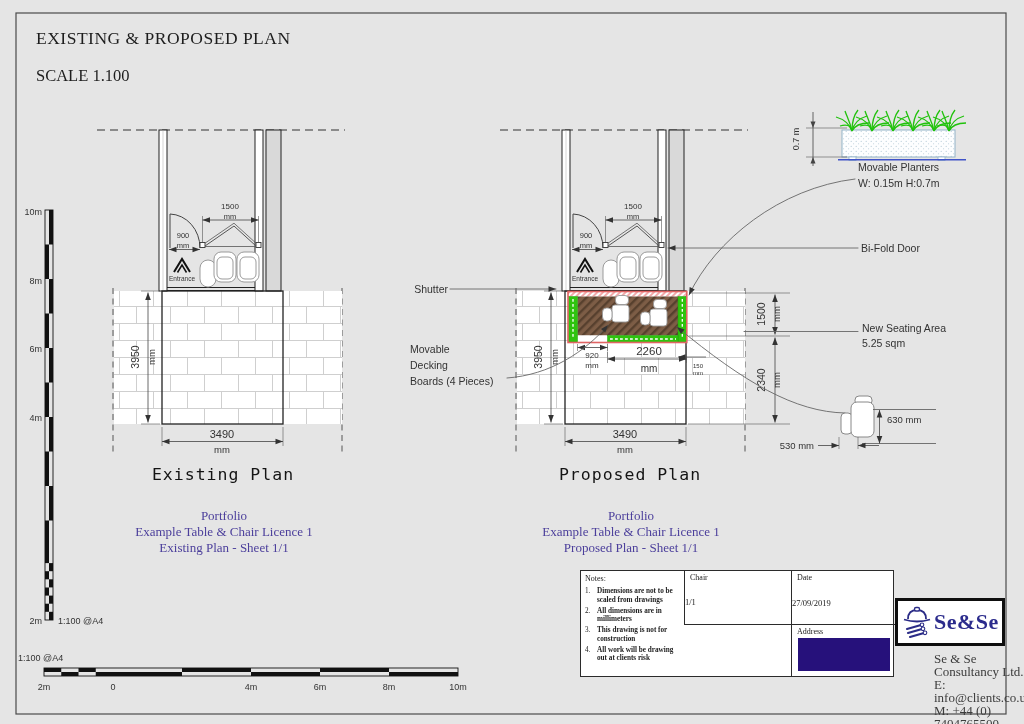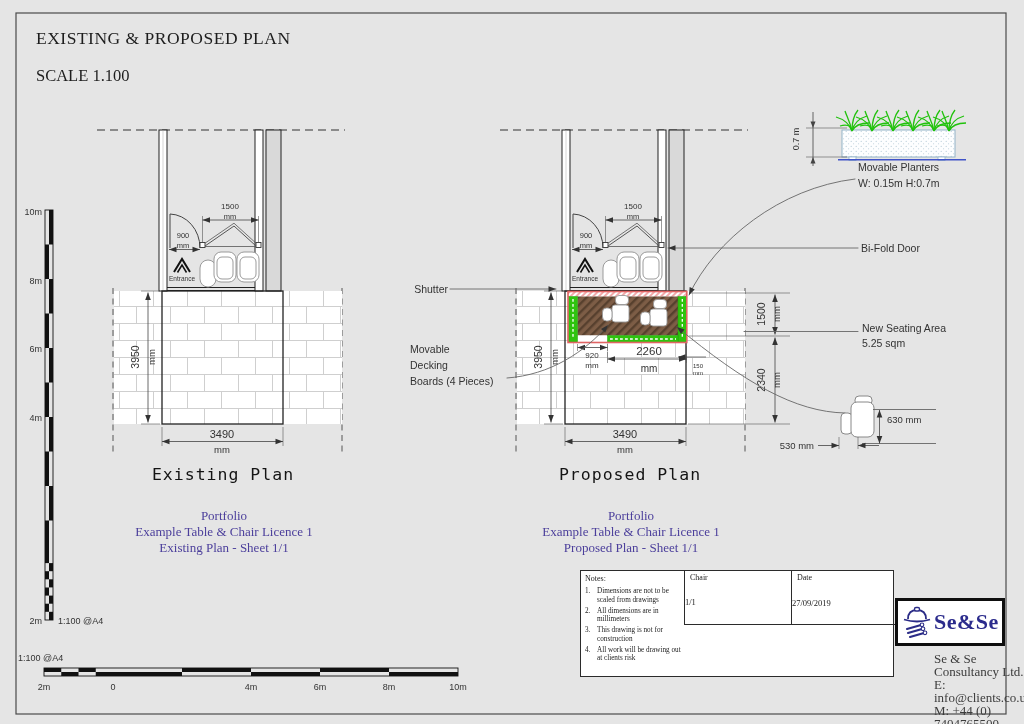--- a/index.html
+++ b/index.html
@@ -16,21 +16,21 @@
   .cell-notes{left:0;top:0;width:103px;height:105px;padding:3px 3px 0 4px;}
   .cell-sheet{left:103px;top:0;width:107px;height:54px;border-left:1px solid #2b2b2b;border-bottom:1px solid #2b2b2b;}
   .cell-date{left:210px;top:0;width:104px;height:54px;border-left:1px solid #2b2b2b;border-bottom:1px solid #2b2b2b;padding-left:18px;}
   .cell-ref{left:103px;top:54px;width:107px;height:51px;border-left:1px solid #2b2b2b;}
   .cell-addr{left:210px;top:54px;width:104px;height:51px;border-left:1px solid #2b2b2b;}
   .tb .lbl{position:absolute;left:5px;top:2px;font-size:8px;}
   .tb .val{position:absolute;left:0;right:0;text-align:left;font-size:8.5px;}
   .notes-title{font-size:8px;margin-bottom:4px;}
   .note-row{display:flex;font-size:7.2px;line-height:1.22;margin-bottom:2px;}
   .note-row .n{width:12px;flex:none;}
-  .note-row .t{flex:1;}
+  .note-row .t{flex:1;font-weight:bold;}
   .addr-box{position:absolute;left:6px;top:13px;width:92px;height:33px;background:#26117b;}
   .logo-box{position:absolute;left:895px;top:598px;width:100px;height:40px;border:3px solid #0e0e0e;
             background:#fff;display:flex;align-items:center;padding:1px 2px;}
   .logo-text{font-family:"Liberation Serif",serif;font-size:22px;font-weight:700;color:#2b2b8c;letter-spacing:.5px;}
   .company{position:absolute;left:934px;top:652px;width:110px;font-family:"Liberation Serif",serif;
            font-size:13px;color:#3c3c3c;line-height:13px;}
 </style>
 </head>
 <body>
 
@@ -327,20 +327,24 @@
     </div>
   </div>
   <div class="cell cell-sheet">
     <span class="lbl">Chair</span>
     <span class="val" style="top:26px">1/1</span>
   </div>
   <div class="cell cell-date">
     <span class="lbl">Date</span>
     <span class="val" style="top:27px">27/09/2019</span>
   </div>
+  <div class="cell cell-addr">
+    <span class="lbl">Address</span>
+    <div class="addr-box"></div>
+  </div>
 </div>
 
 <div class="logo-box">
   <svg width="34" height="36" viewBox="0 0 34 36">
     <path d="M8,15 q0,-9 9,-9 q9,0 9,9" fill="#fff" stroke="#2b2c87" stroke-width="1.8"></path>
     <rect x="14.5" y="3.5" width="5" height="3.5" rx="1.5" fill="#fff" stroke="#2b2c87" stroke-width="1.4"></rect>
     <path d="M4,15.5 q13,4 26,0" fill="none" stroke="#2b2c87" stroke-width="1.8"></path>
     <g stroke="#2b2c87" stroke-width="2.2" stroke-linecap="round">
       <path d="M7,25 L21,21"></path>
           <path d="M8,29 L22,25"></path>

